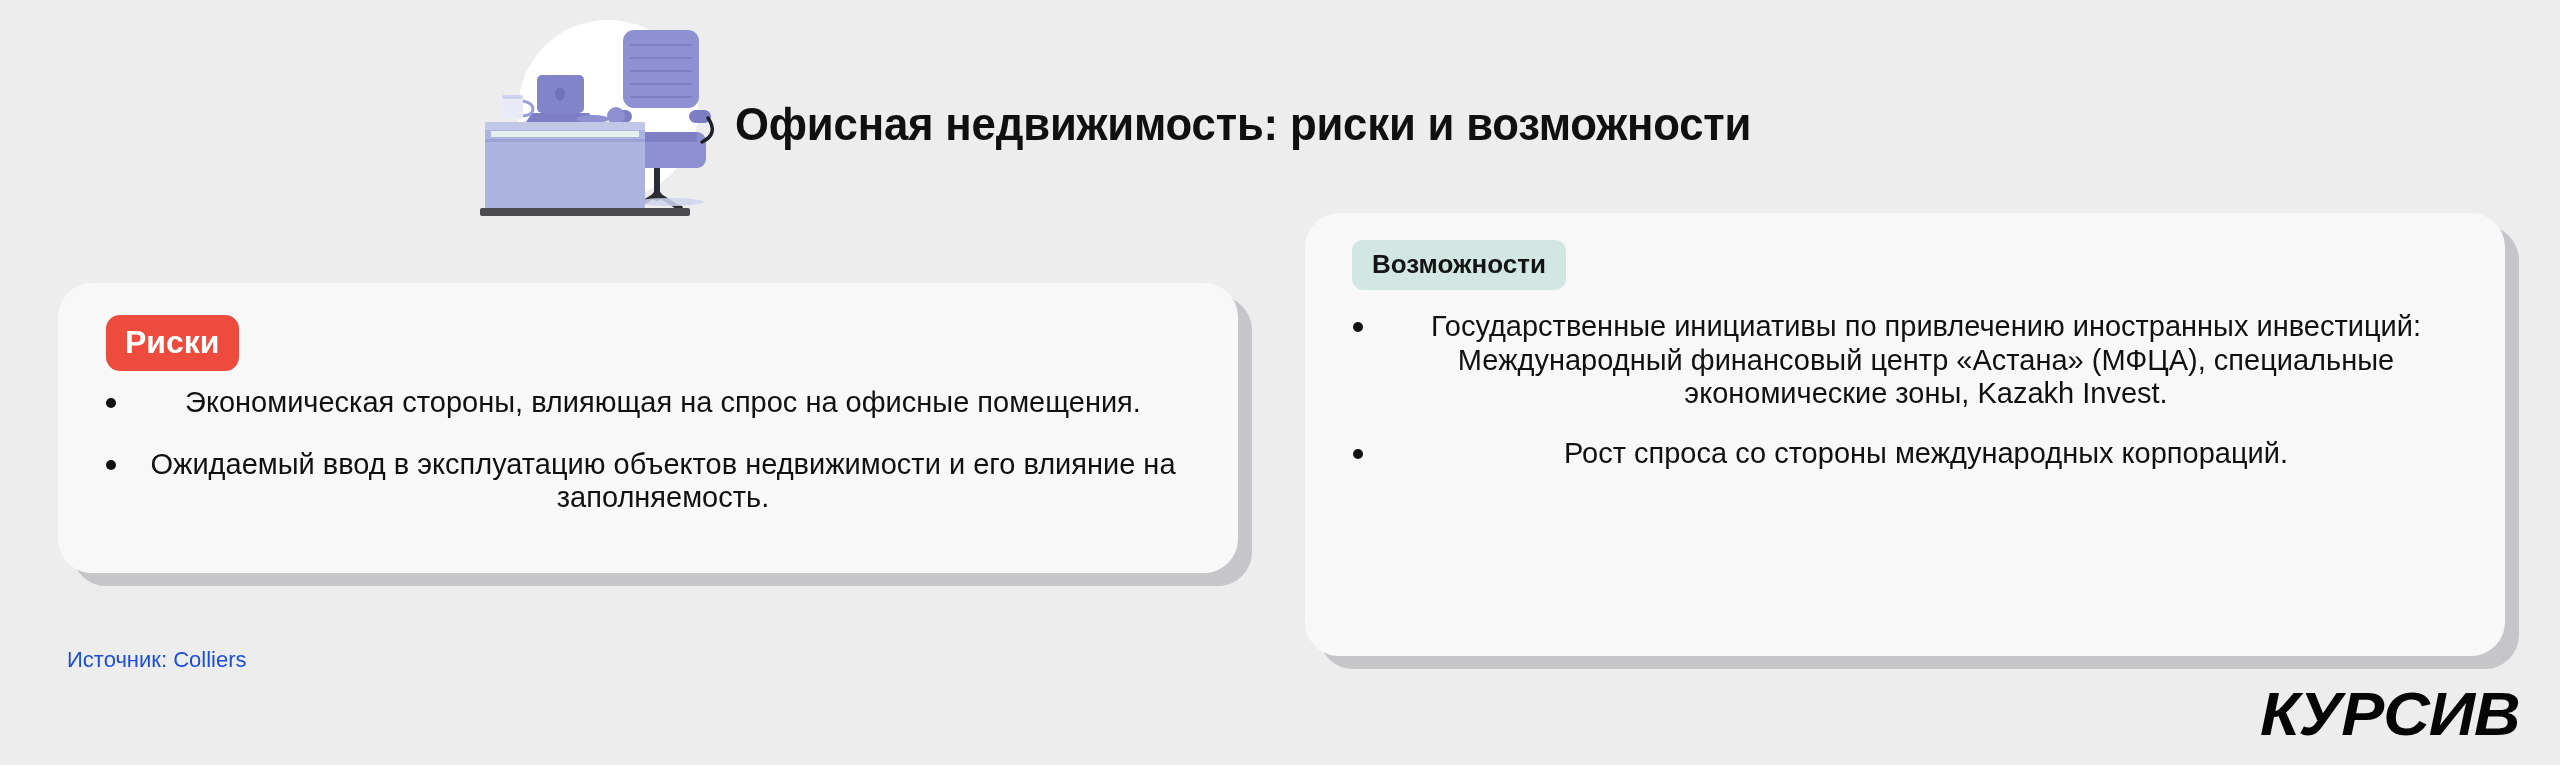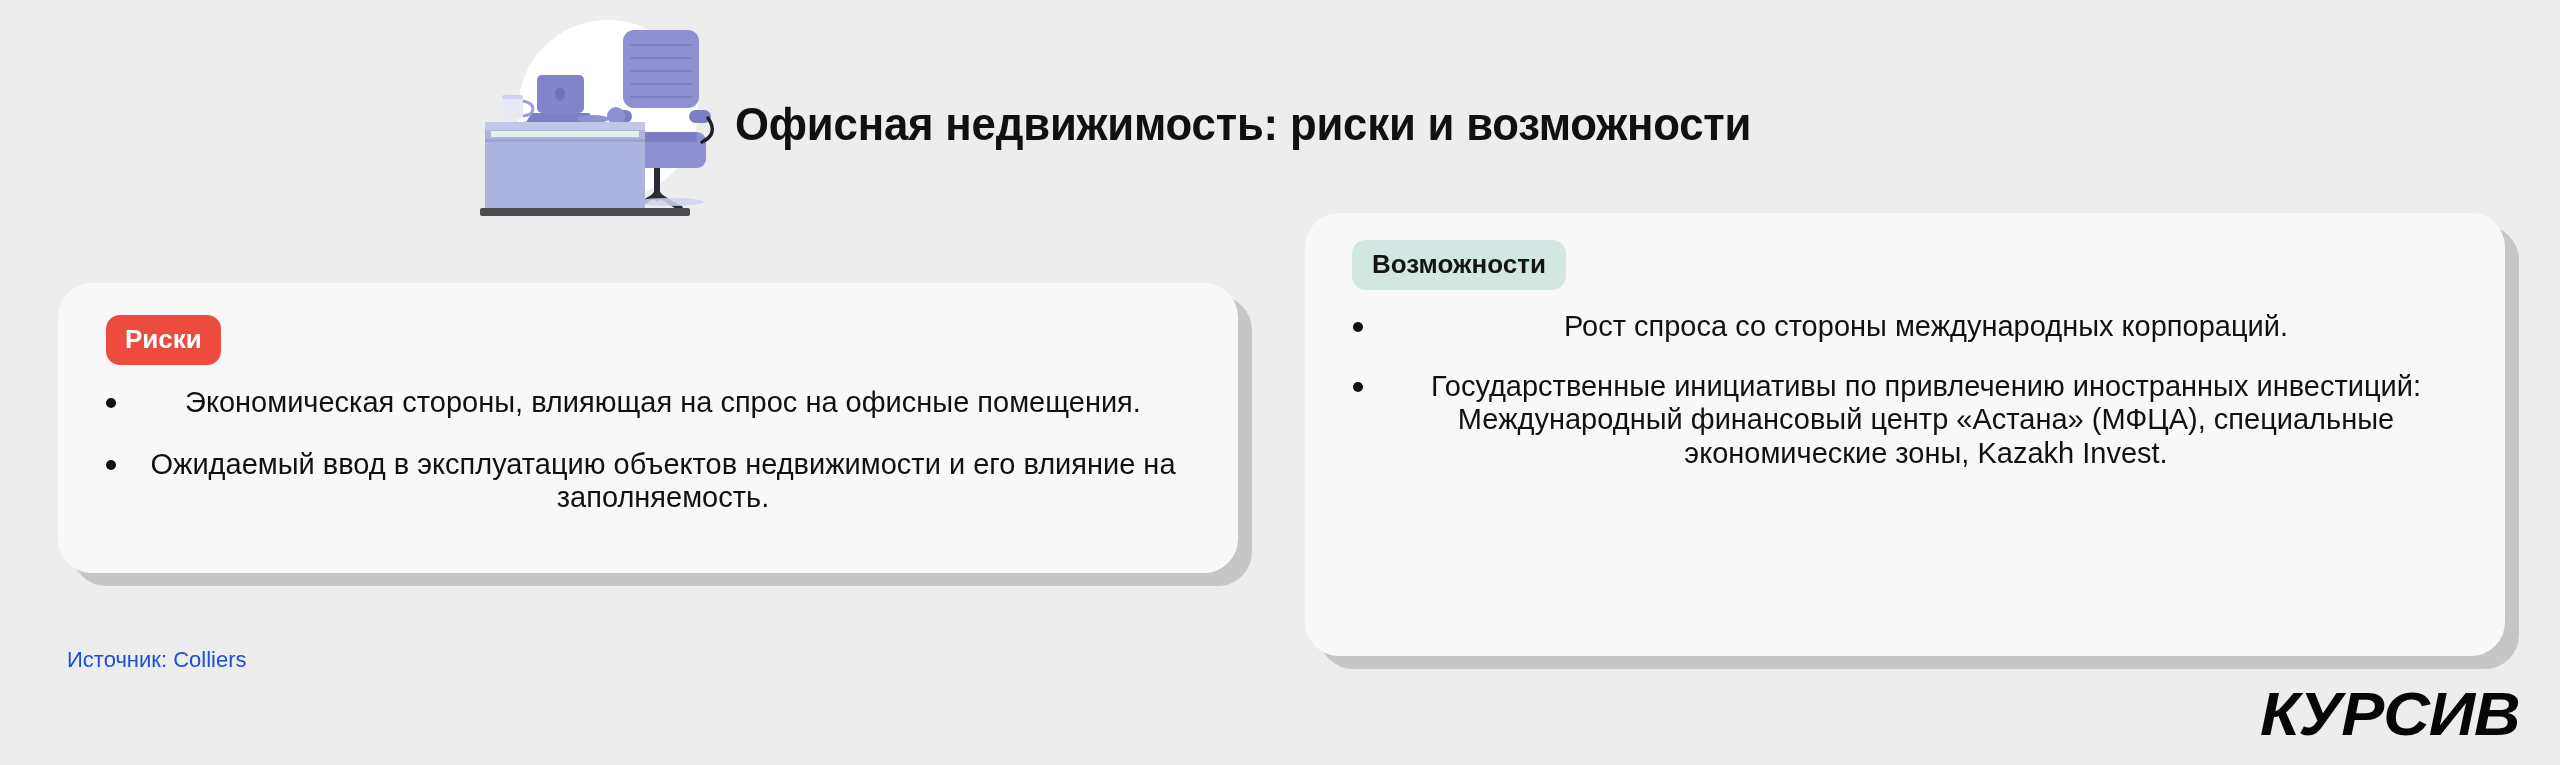--- a/index.html
+++ b/index.html
@@ -101,29 +101,30 @@
     font-weight: 700;
     line-height: 1;
     white-space: nowrap;
   }
   .badge-risks {
     left: 48px;
     top: 32px;
     padding: 11px 19px 13px 19px;
     background: #ec4b3d;
     color: #ffffff;
-    font-size: 26px;
+    font-size: 32px;
   }
   .badge-opps {
     left: 47px;
     top: 27px;
     padding: 11px 20px 13px 20px;
     background: #d3e7e2;
     color: #141414;
     font-size: 26px;
+    border-radius: 11px;
   }
 
   .bullets {
     position: absolute;
     left: 46px;
     right: 40px;
     margin: 0;
     padding: 0;
     list-style: none;
   }
@@ -259,25 +260,25 @@
 
   <div class="card-wrap" id="opps-wrap">
     <div class="card-shadow"></div>
     <div class="card">
 
       <div class="badge badge-opps">Возможности</div>
 
       <ul class="bullets" id="opps-bullets">
         <li>
           <span class="dot"></span>
+          <span>Государственные инициативы по привлечению иностранных инвестиций: Международный финансовый центр «Астана» (МФЦА), специальные экономические зоны, Kazakh Invest.</span>
+        </li>
+        <li>
+          <span class="dot"></span>
           <span>Рост спроса со стороны международных корпораций.</span>
-        </li>
-        <li>
-          <span class="dot"></span>
-          <span>Государственные инициативы по привлечению иностранных инвестиций: Международный финансовый центр «Астана» (МФЦА), специальные экономические зоны, Kazakh Invest.</span>
         </li>
       </ul>
     </div>
   </div>
 
   <div class="source">Источник: Colliers</div>
 
   <div class="logo">КУРСИВ</div>
 
 </div>

